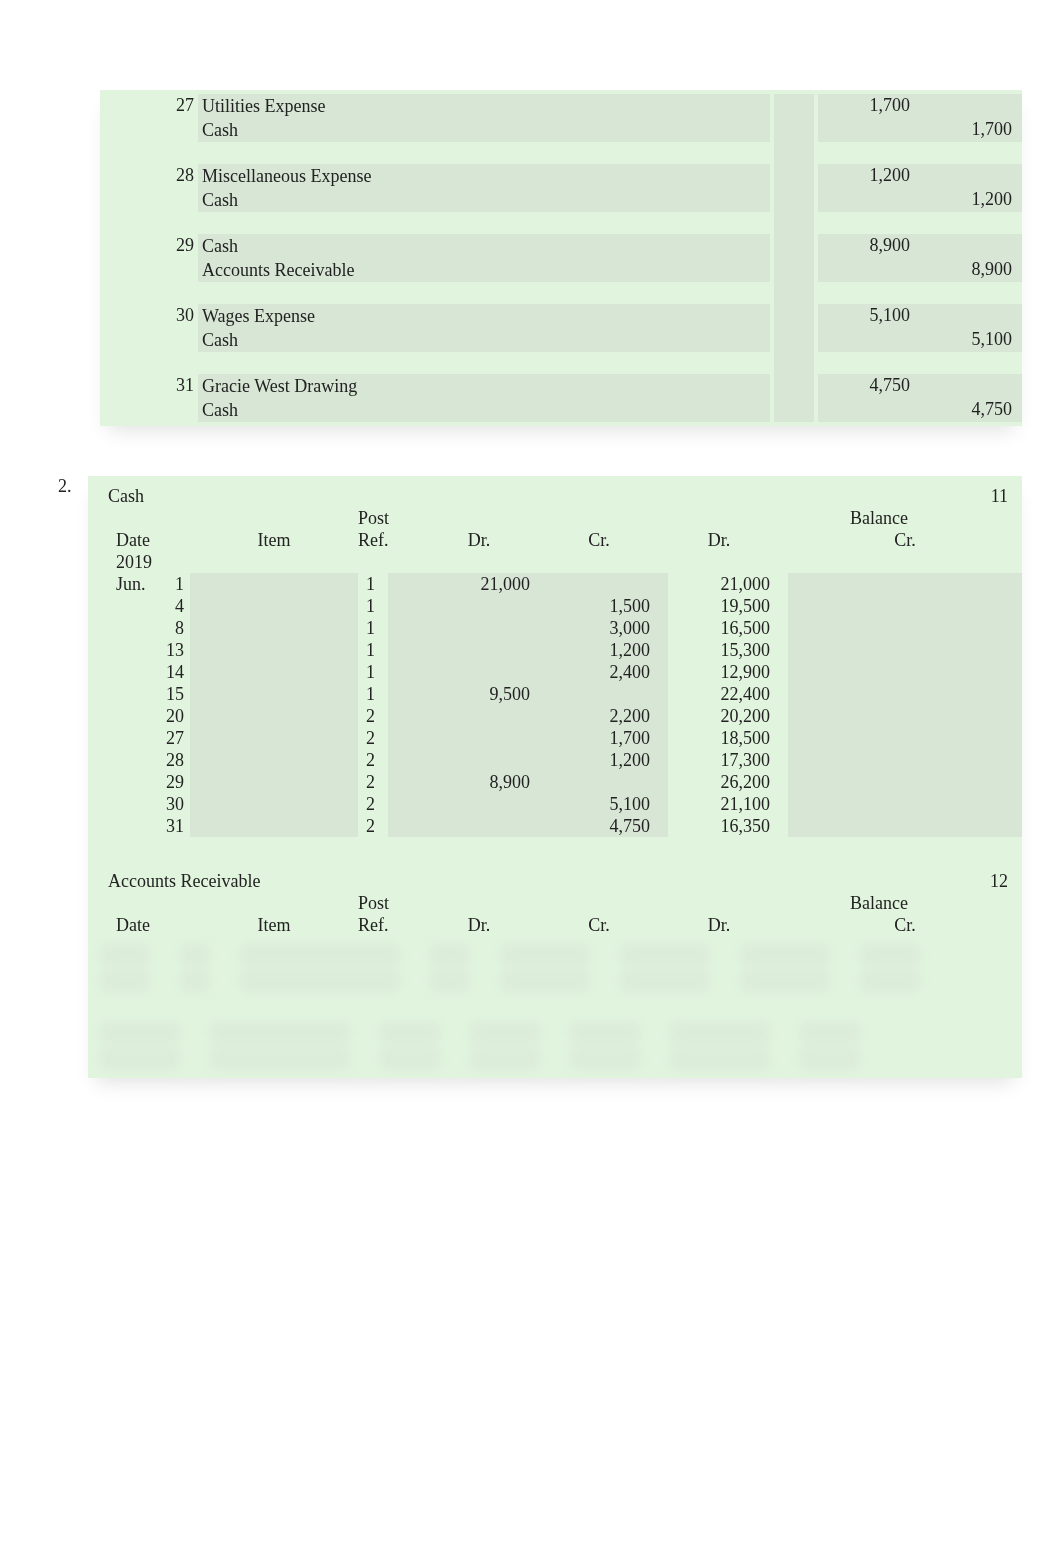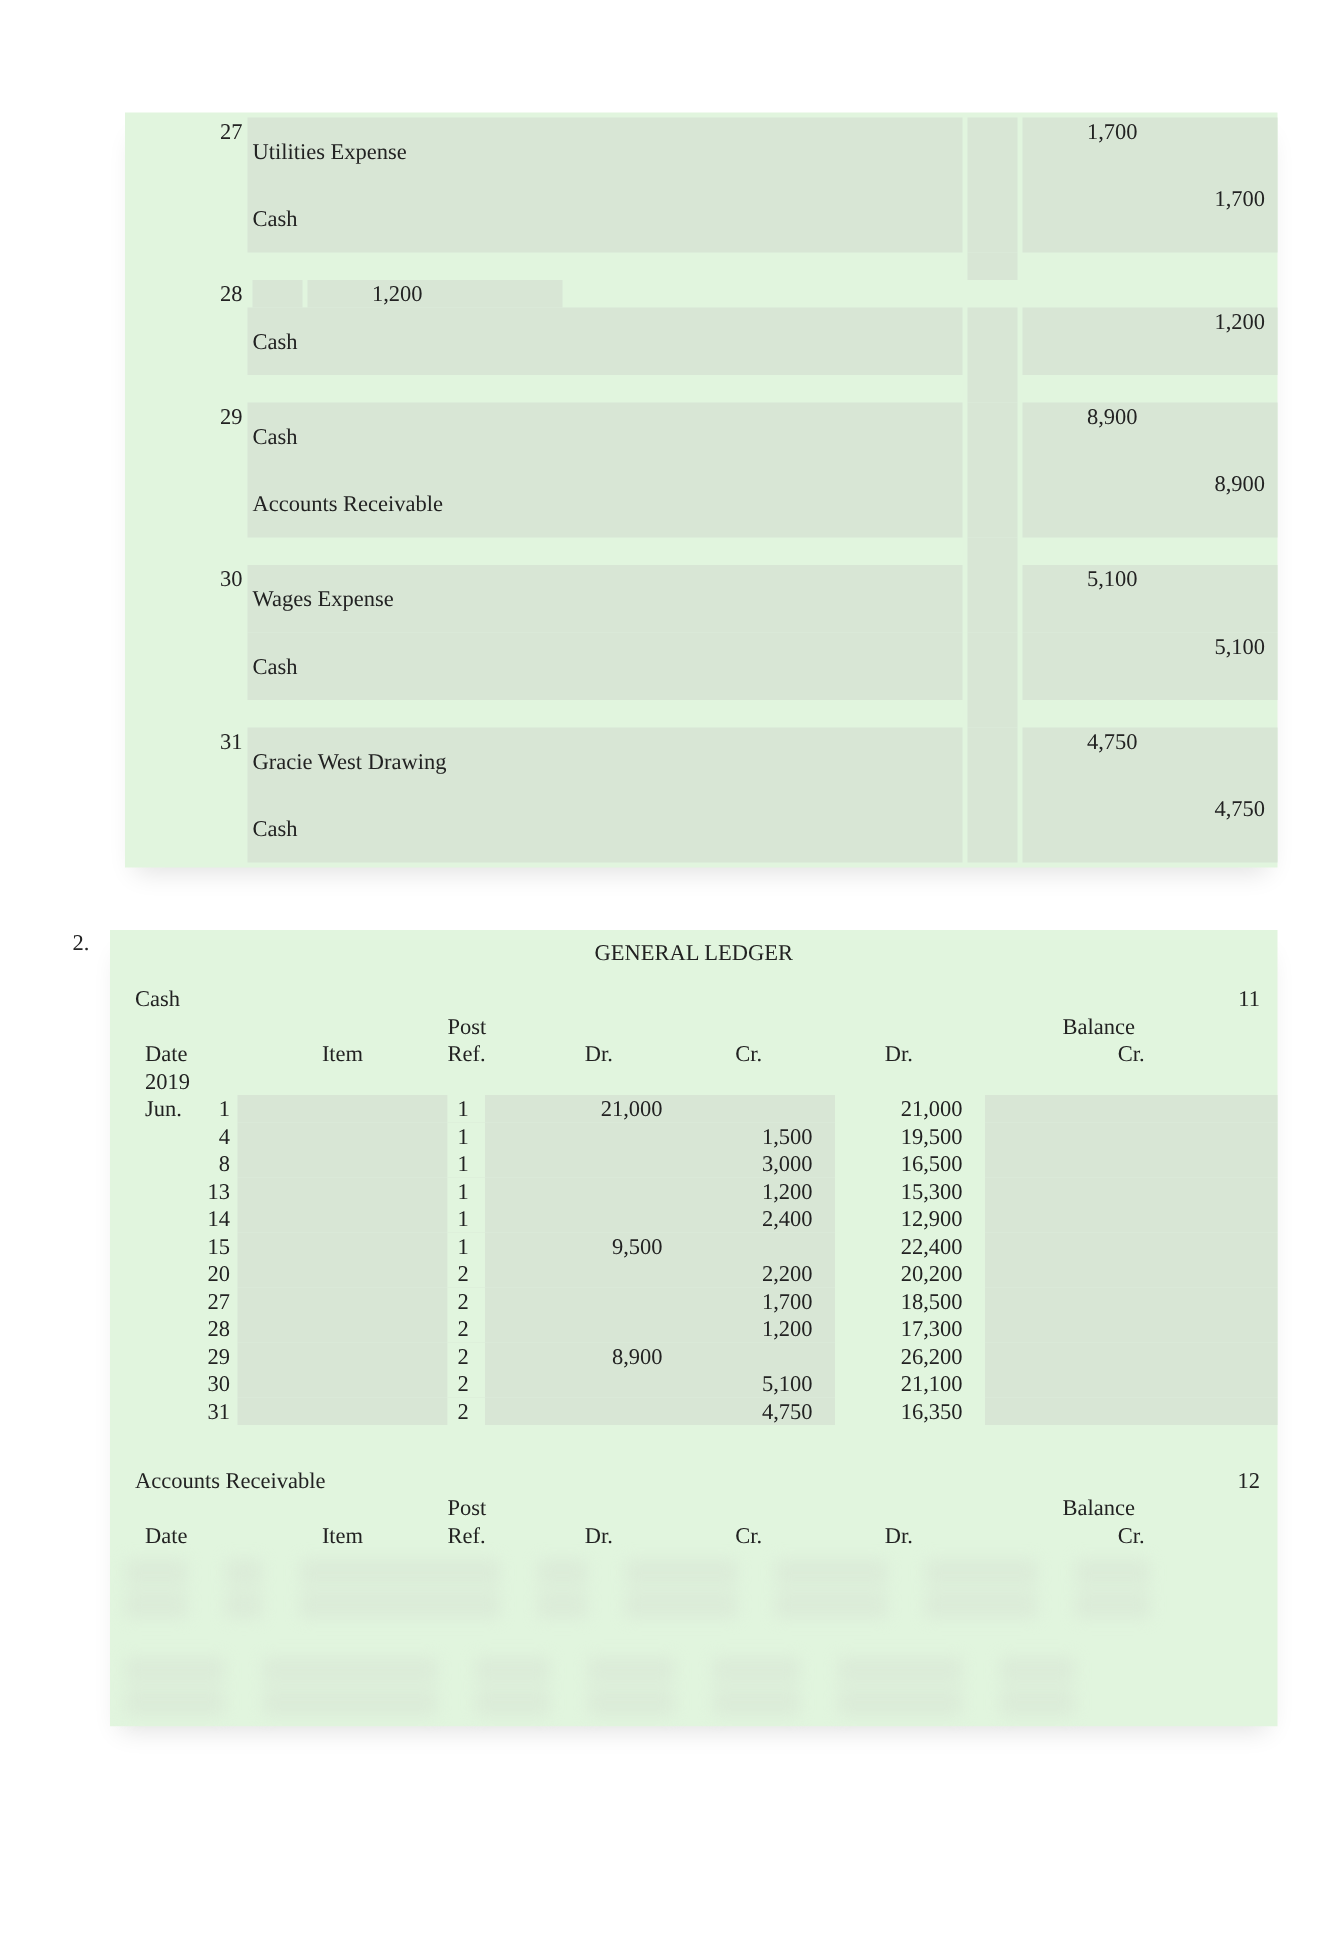--- a/index.html
+++ b/index.html
@@ -47,21 +47,21 @@
       line-height: 22px;
     }
     .jcol-txt {
       flex: 1;
       line-height: 22px;
     }
     .jcol-txt .indent { padding-left: 22px; display:block; }
     .jcol-txt .txt-shade {
       display:block;
       background: #d8e6d5;
-      padding: 16px 4px;
+      padding: 1px 4px;
     }
     .jcol-ref {
       width: 40px;
       background: #d8e6d5;
       margin: 0 4px;
     }
     .jcol-dr, .jcol-cr {
       width: 92px;
       text-align: right;
       line-height: 22px;
@@ -178,20 +178,23 @@
         <div class="jcol-spacer"></div>
         <div class="jcol-day"></div>
         <div class="jcol-txt"></div>
         <div class="jcol-ref"></div>
         <div class="jcol-dr"></div>
         <div class="jcol-cr"></div>
       </div>
       <div class="jrow">
         <div class="jcol-spacer"></div>
         <div class="jcol-day">28</div>
+        <div class="jcol-txt">
+          <span class="txt-shade">Miscellaneous Expense</span>
+        </div>
         <div class="jcol-ref shade"></div>
         <div class="jcol-dr">1,200</div>
         <div class="jcol-cr shade"></div>
       </div>
       <div class="jrow">
         <div class="jcol-spacer"></div>
         <div class="jcol-day"></div>
         <div class="jcol-txt">
           <span class="txt-shade indent">Cash</span>
         </div>
@@ -281,21 +284,20 @@
         </div>
         <div class="jcol-ref shade"></div>
         <div class="jcol-dr"></div>
         <div class="jcol-cr shade">4,750</div>
       </div>
     </div>
 
   <div class="section-wrap">
     <div class="section-number">2.</div>
     <div class="panel">
-      <div class="ledger-title">GENERAL LEDGER</div>
 
       <div id="ledger-host">
           <div class="acct">
             <div class="acct-head">
               <div class="acct-name">Cash</div>
               <div class="acct-no">11</div>
             </div>
             <div class="lrow header-top">
               <div class="lcol-date1"></div>
               <div class="lcol-date2"></div>

